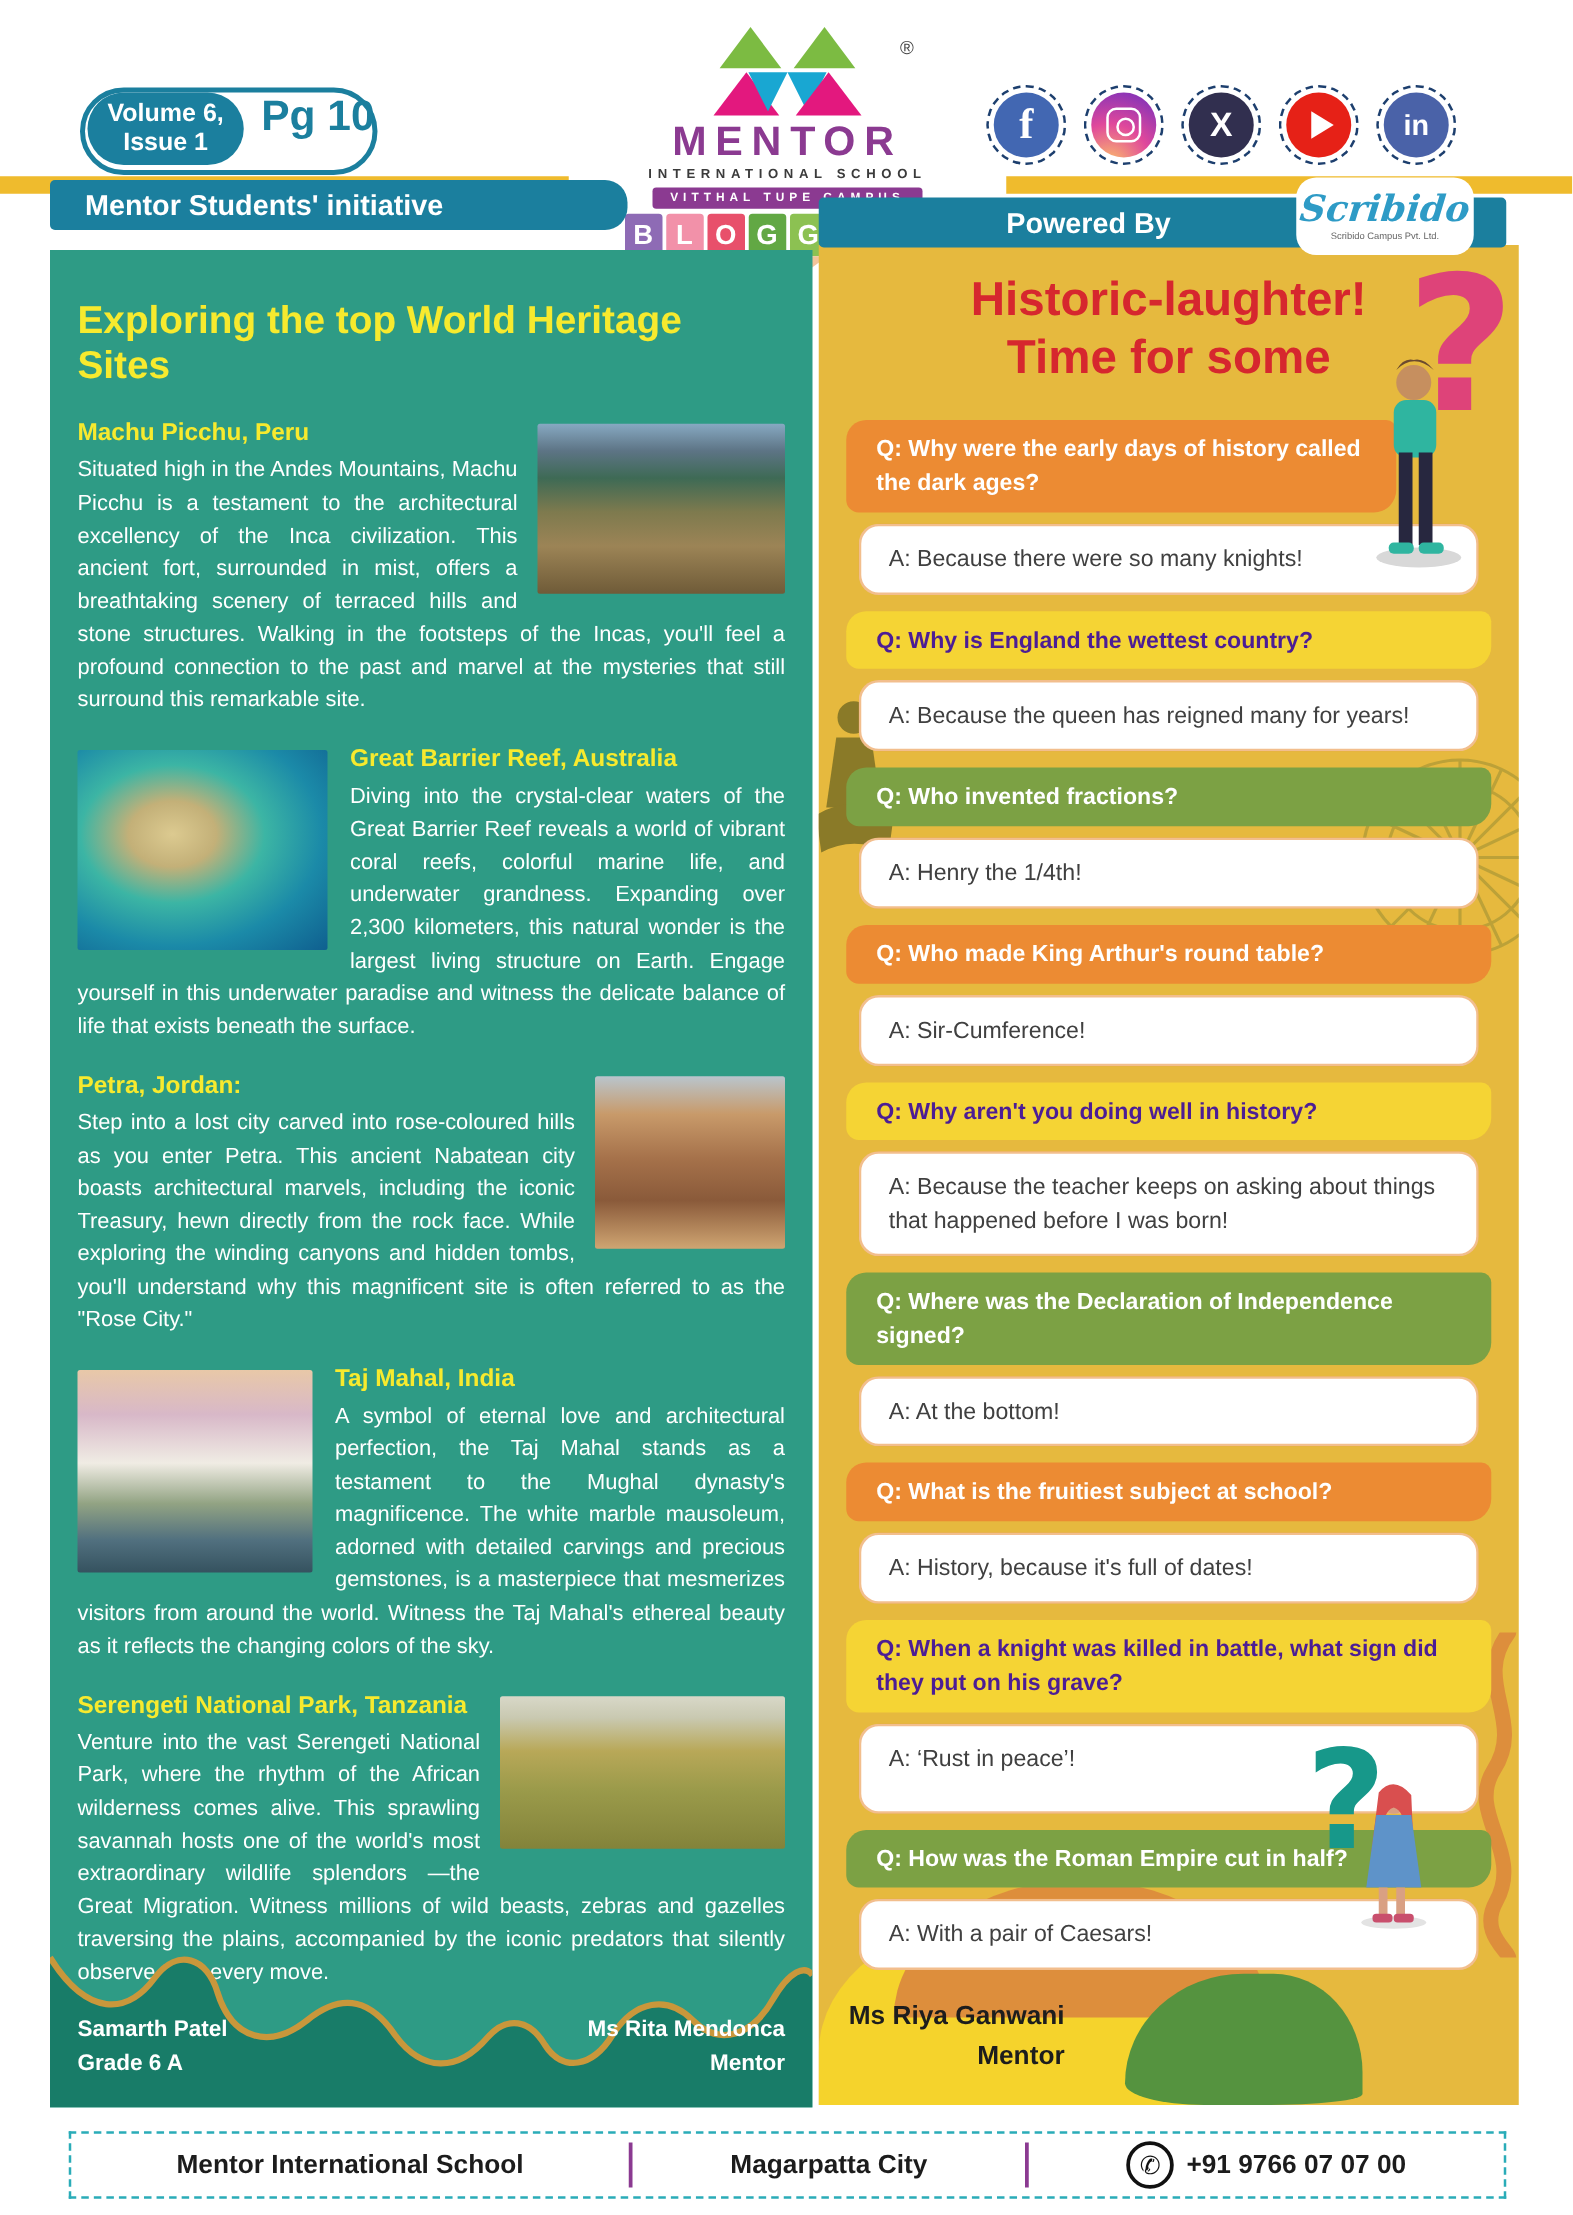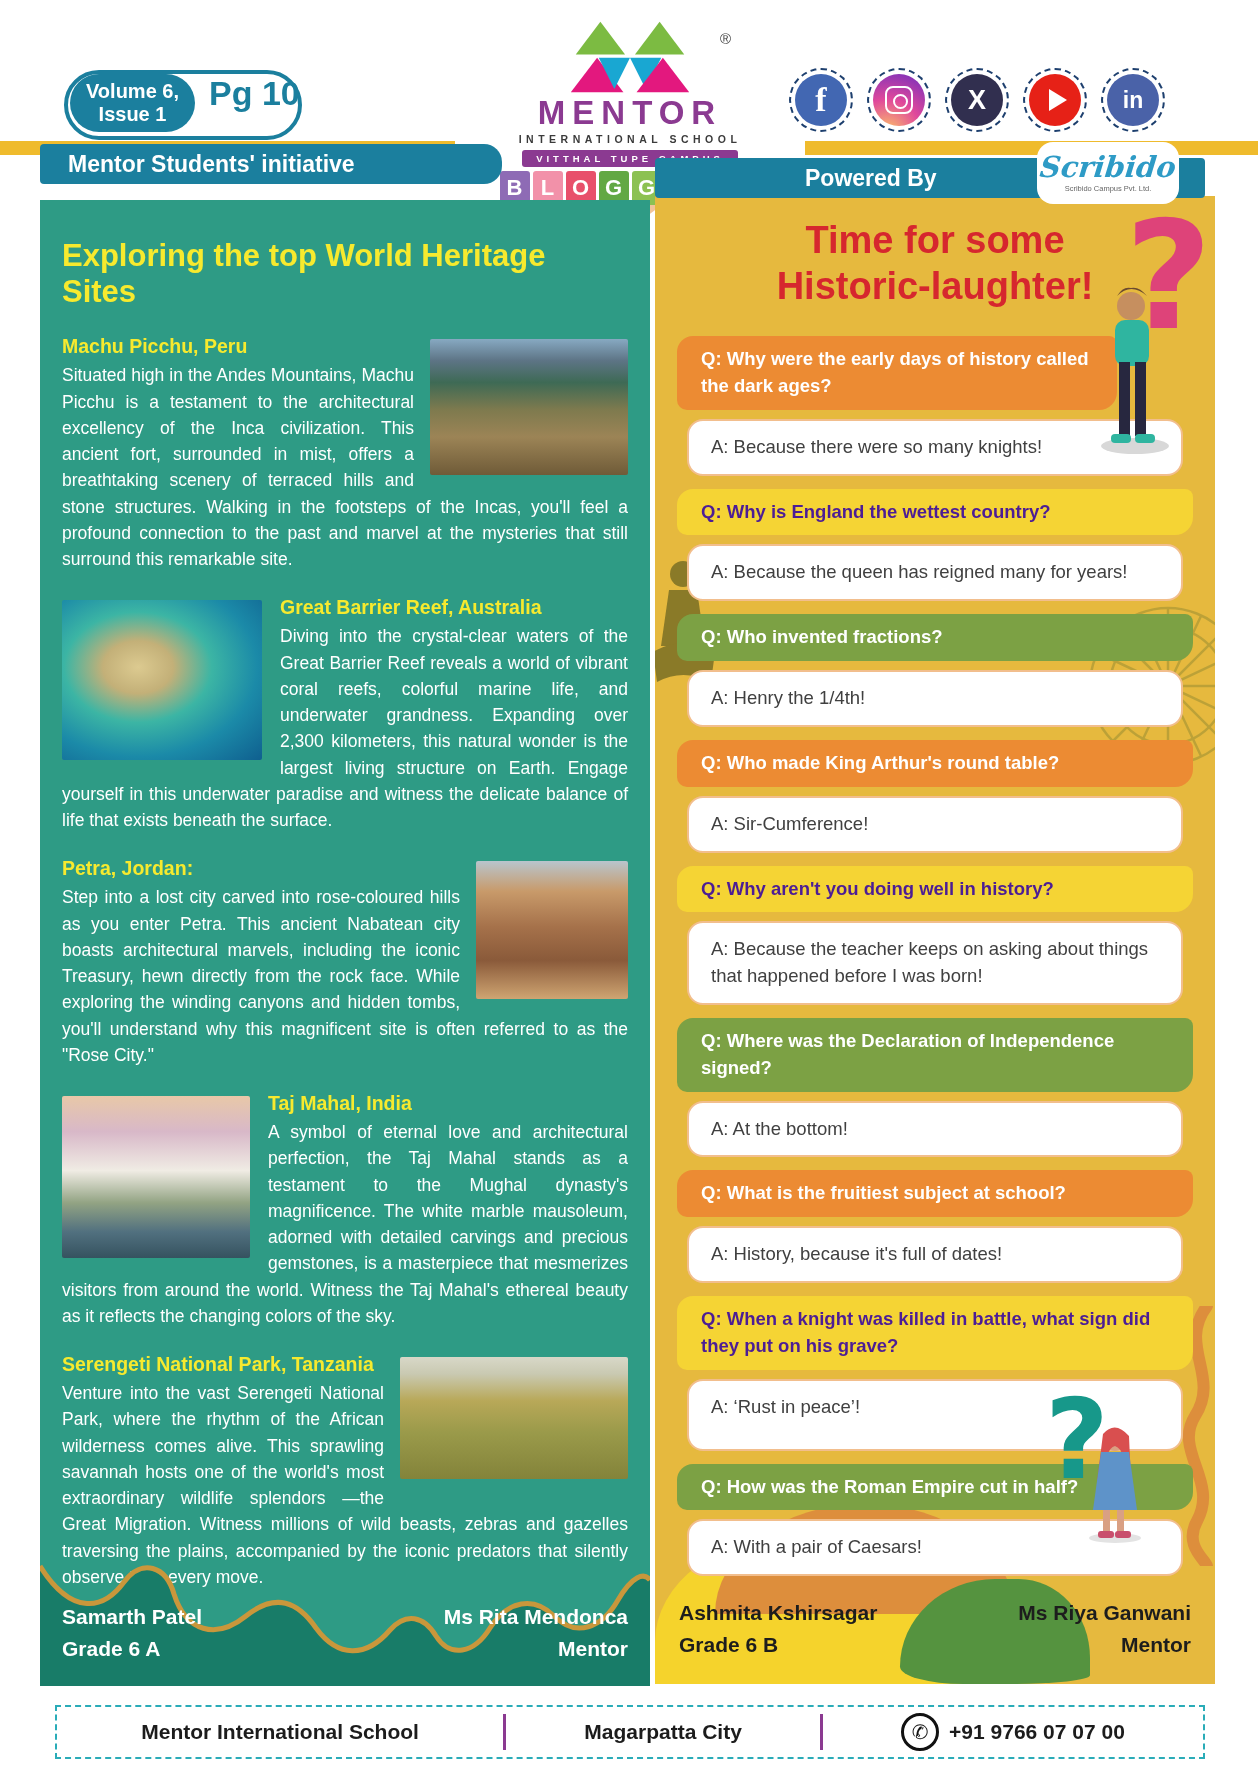--- a/index.html
+++ b/index.html
@@ -71,21 +71,21 @@
   .ph-left { float:left; margin:4px 18px 8px 0; }
   .machu { width:198px; height:136px; background:linear-gradient(180deg,#87a9c2 0%,#5d7485 16%,#3e6a55 32%,#7e7a4e 52%,#9c8456 72%,#6f5b38 100%); }
   .reef { width:200px; height:160px; background:radial-gradient(ellipse at 38% 42%, #dcca90 0%, #c3b078 20%, #3cb5a4 42%, #1b8aa8 68%, #0f5f8f 100%); }
   .petra { width:152px; height:138px; background:linear-gradient(180deg,#b9c5cd 0%,#c89a6a 22%,#a5714a 48%,#8a5a3a 72%,#cfa572 100%); }
   .taj { width:188px; height:162px; background:linear-gradient(180deg,#e8c8a8 0%,#d8b8c8 22%,#f0ece4 46%,#92a383 66%,#51707f 84%,#35525f 100%); }
   .serengeti { width:228px; height:122px; background:linear-gradient(180deg,#d8d8c8 0%,#c9c9b1 14%,#b8a858 36%,#9a9a4a 62%,#83833a 100%); }
 
   .left-wave { position:absolute; left:0; bottom:0; width:610px; height:190px; }
   .left-credits { position:absolute; left:0; bottom:22px; width:610px; display:flex; justify-content:space-between;
     padding:0 22px; z-index:4; }
-  .credit { color:#fff; font-weight:bold; font-size:21px; line-height:1.5; }
+  .credit { color:#fff; font-weight:bold; font-size:18px; line-height:1.5; }
   .credit.right { text-align:right; }
 
   
   .right-col { position:absolute; left:655px; top:196px; width:560px; height:1488px; background:#E6B93E;
     overflow:hidden; z-index:2; }
   .right-title { margin-top:22px; text-align:center; position:relative; z-index:3; }
   .right-title span { display:block; color:#D6272E; font-weight:bold; font-size:38px; line-height:1.2; }
   .jokes { position:relative; z-index:3; display:flex; flex-direction:column; padding:14px 18px 0 18px; }
   .joke-q { border-radius:16px 8px 18px 10px; padding:10px 24px; font-weight:bold; font-size:18.5px;
     line-height:1.45; margin:13px 4px 0 4px; position:relative; }
@@ -292,22 +292,22 @@
         <rect x="18" y="110" width="34" height="46" rx="10" fill="#2FB5A0"></rect>
         <rect x="22" y="152" width="11" height="74" fill="#27273f"></rect>
         <rect x="38" y="152" width="11" height="74" fill="#27273f"></rect>
         <ellipse cx="38" cy="236" rx="34" ry="8" fill="#d8d8d8"></ellipse>
         <rect x="14" y="224" width="20" height="9" rx="4" fill="#2FB5A0"></rect>
         <rect x="38" y="224" width="20" height="9" rx="4" fill="#2FB5A0"></rect>
       </svg>
     </div>
 
     <div class="right-title">
+      <span>Historic-laughter!</span>
       <span>Time for some</span>
-      <span>Historic-laughter!</span>
     </div>
 
     <div class="jokes">
       <div class="joke-q orange" style="margin-right:80px;">Q: Why were the early days of history called the dark ages?</div>
       <div class="joke-a">A: Because there were so many knights!</div>
 
       <div class="joke-q yellow">Q: Why is England the wettest country?</div>
       <div class="joke-a">A: Because the queen has reigned many for years!</div>
 
       <div class="joke-q green">Q: Who invented fractions?</div>
@@ -344,24 +344,20 @@
         <rect x="55" y="145" width="16" height="7" rx="3" fill="#C94F6D"></rect>
         <rect x="72" y="145" width="16" height="7" rx="3" fill="#C94F6D"></rect>
       </svg>
     </div>
 
     <div class="blob blob-yellow"></div>
     <div class="blob blob-orange"></div>
     <div class="blob blob-green"></div>
 
     <div class="right-credits">
-      <div class="credit-dark">
-        <span>Ashmita Kshirsagar</span><br>
-        <span>Grade 6 B</span>
-      </div>
       <div class="credit-dark right">
         <span>Ms Riya Ganwani</span><br>
         <span>Mentor</span>
       </div>
     </div>
   </div>
 
   <div class="footer">
     <div class="f-cell f-school">Mentor International School</div>
     <div class="f-sep"></div>

